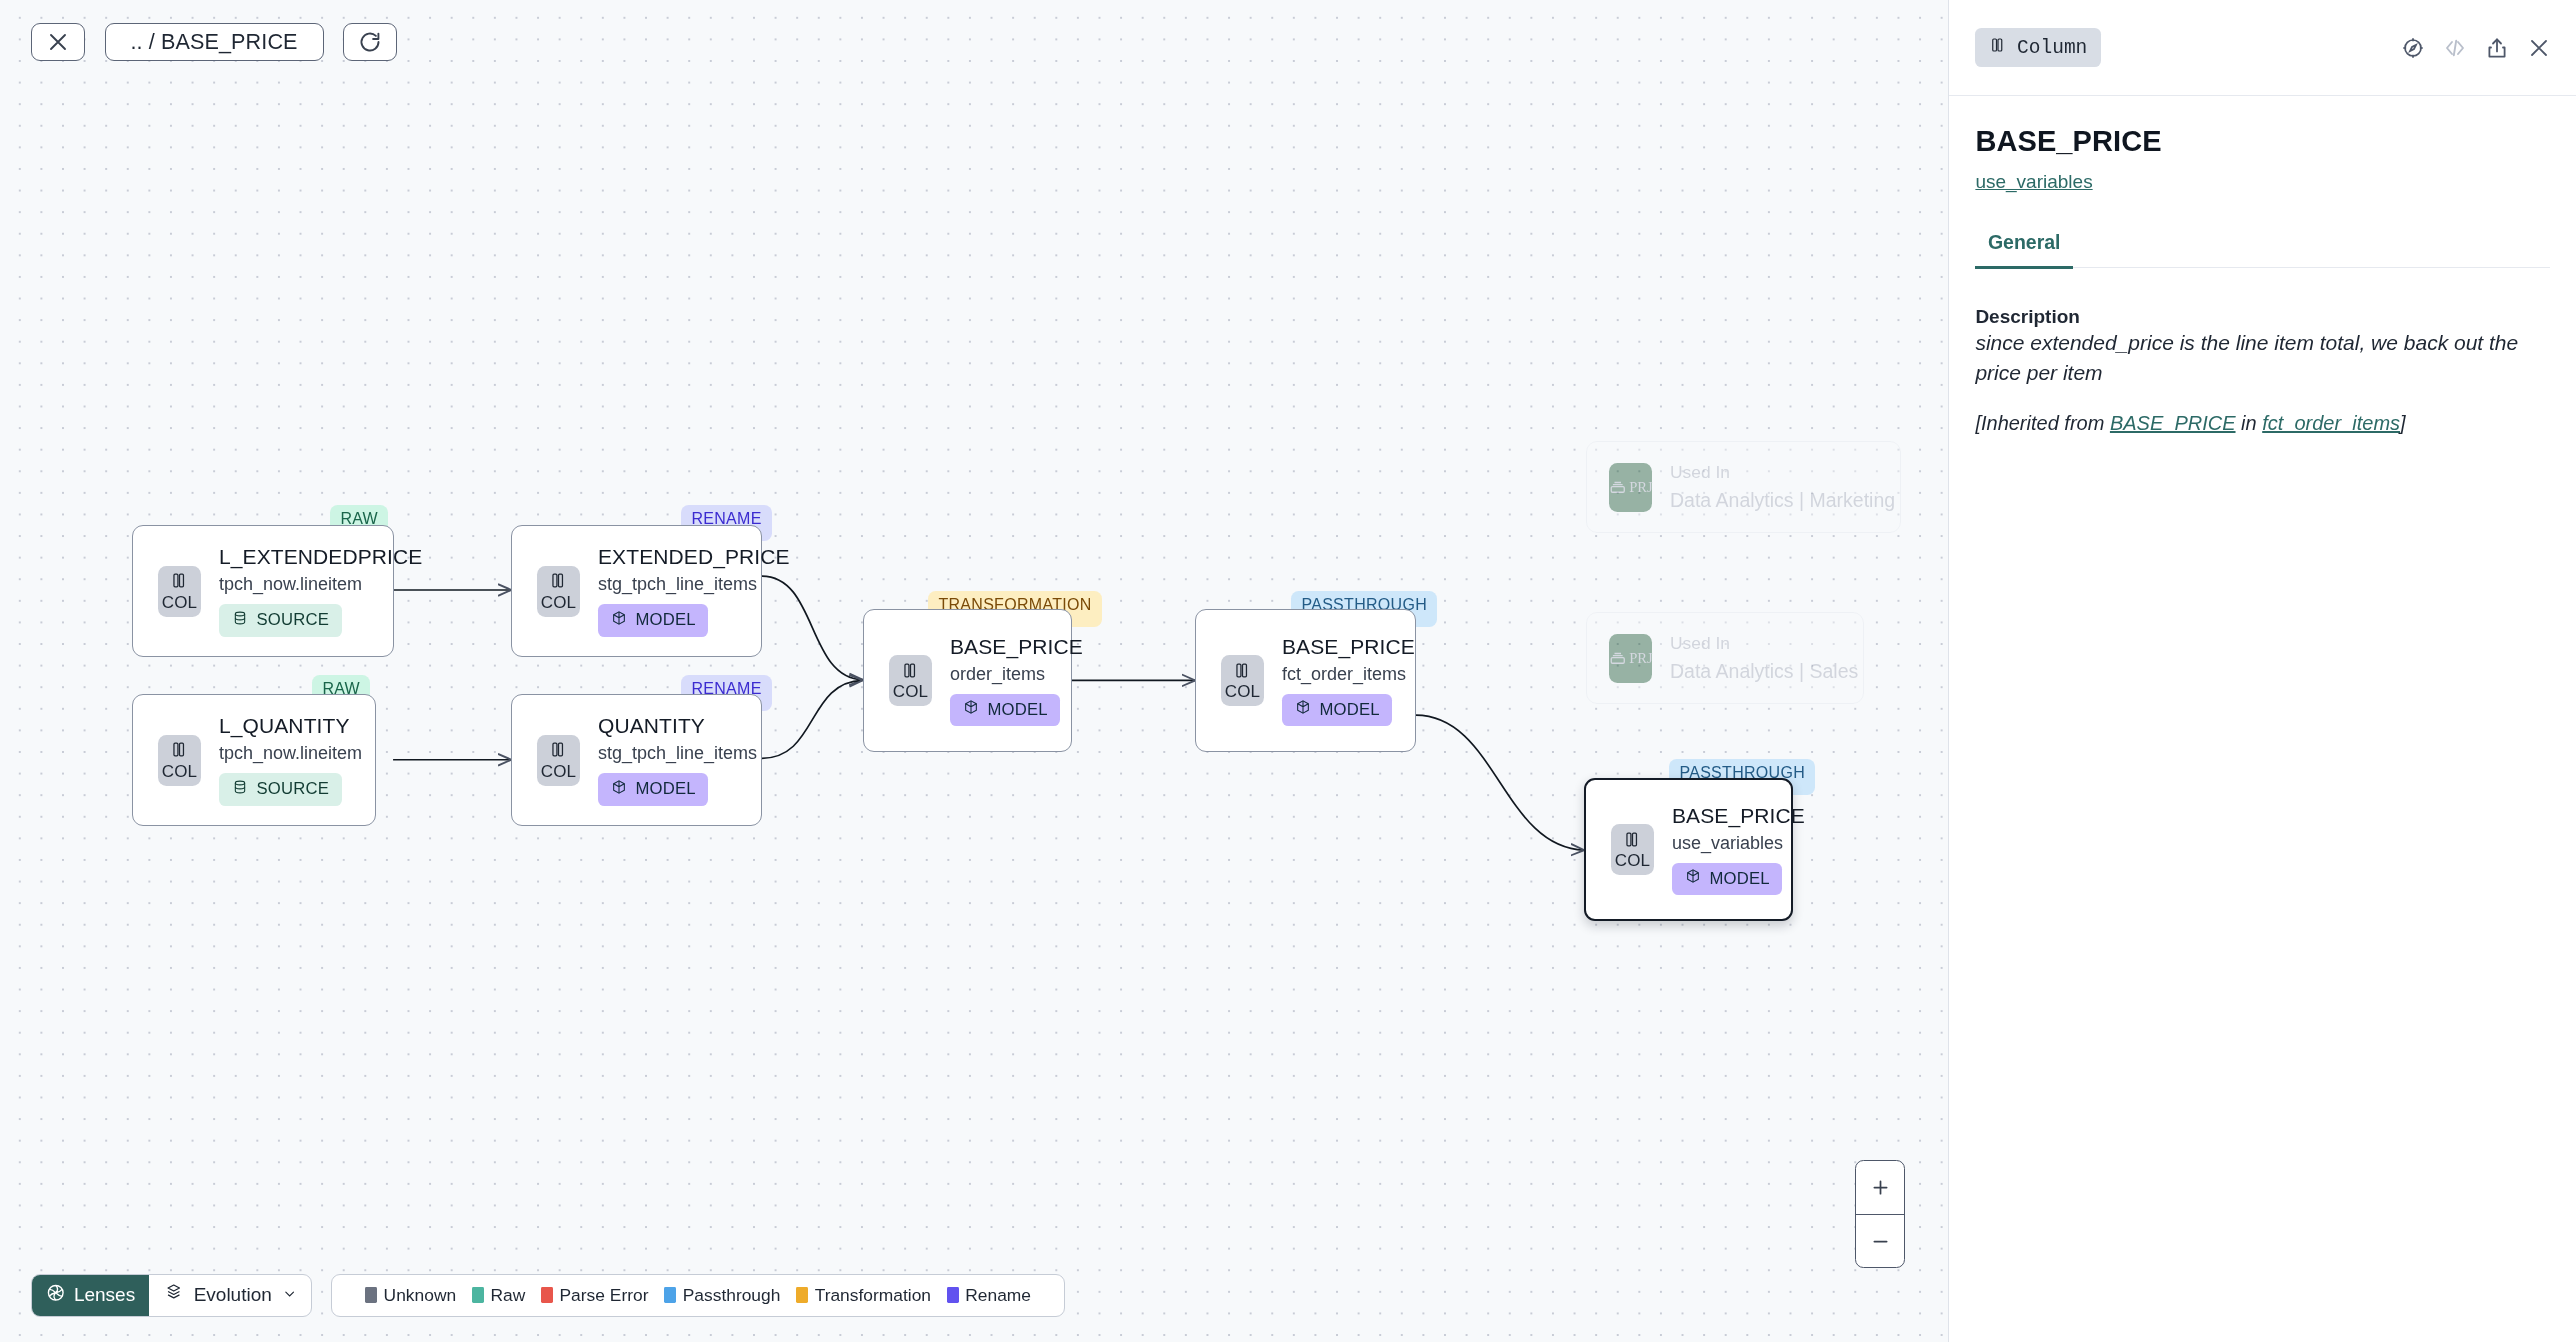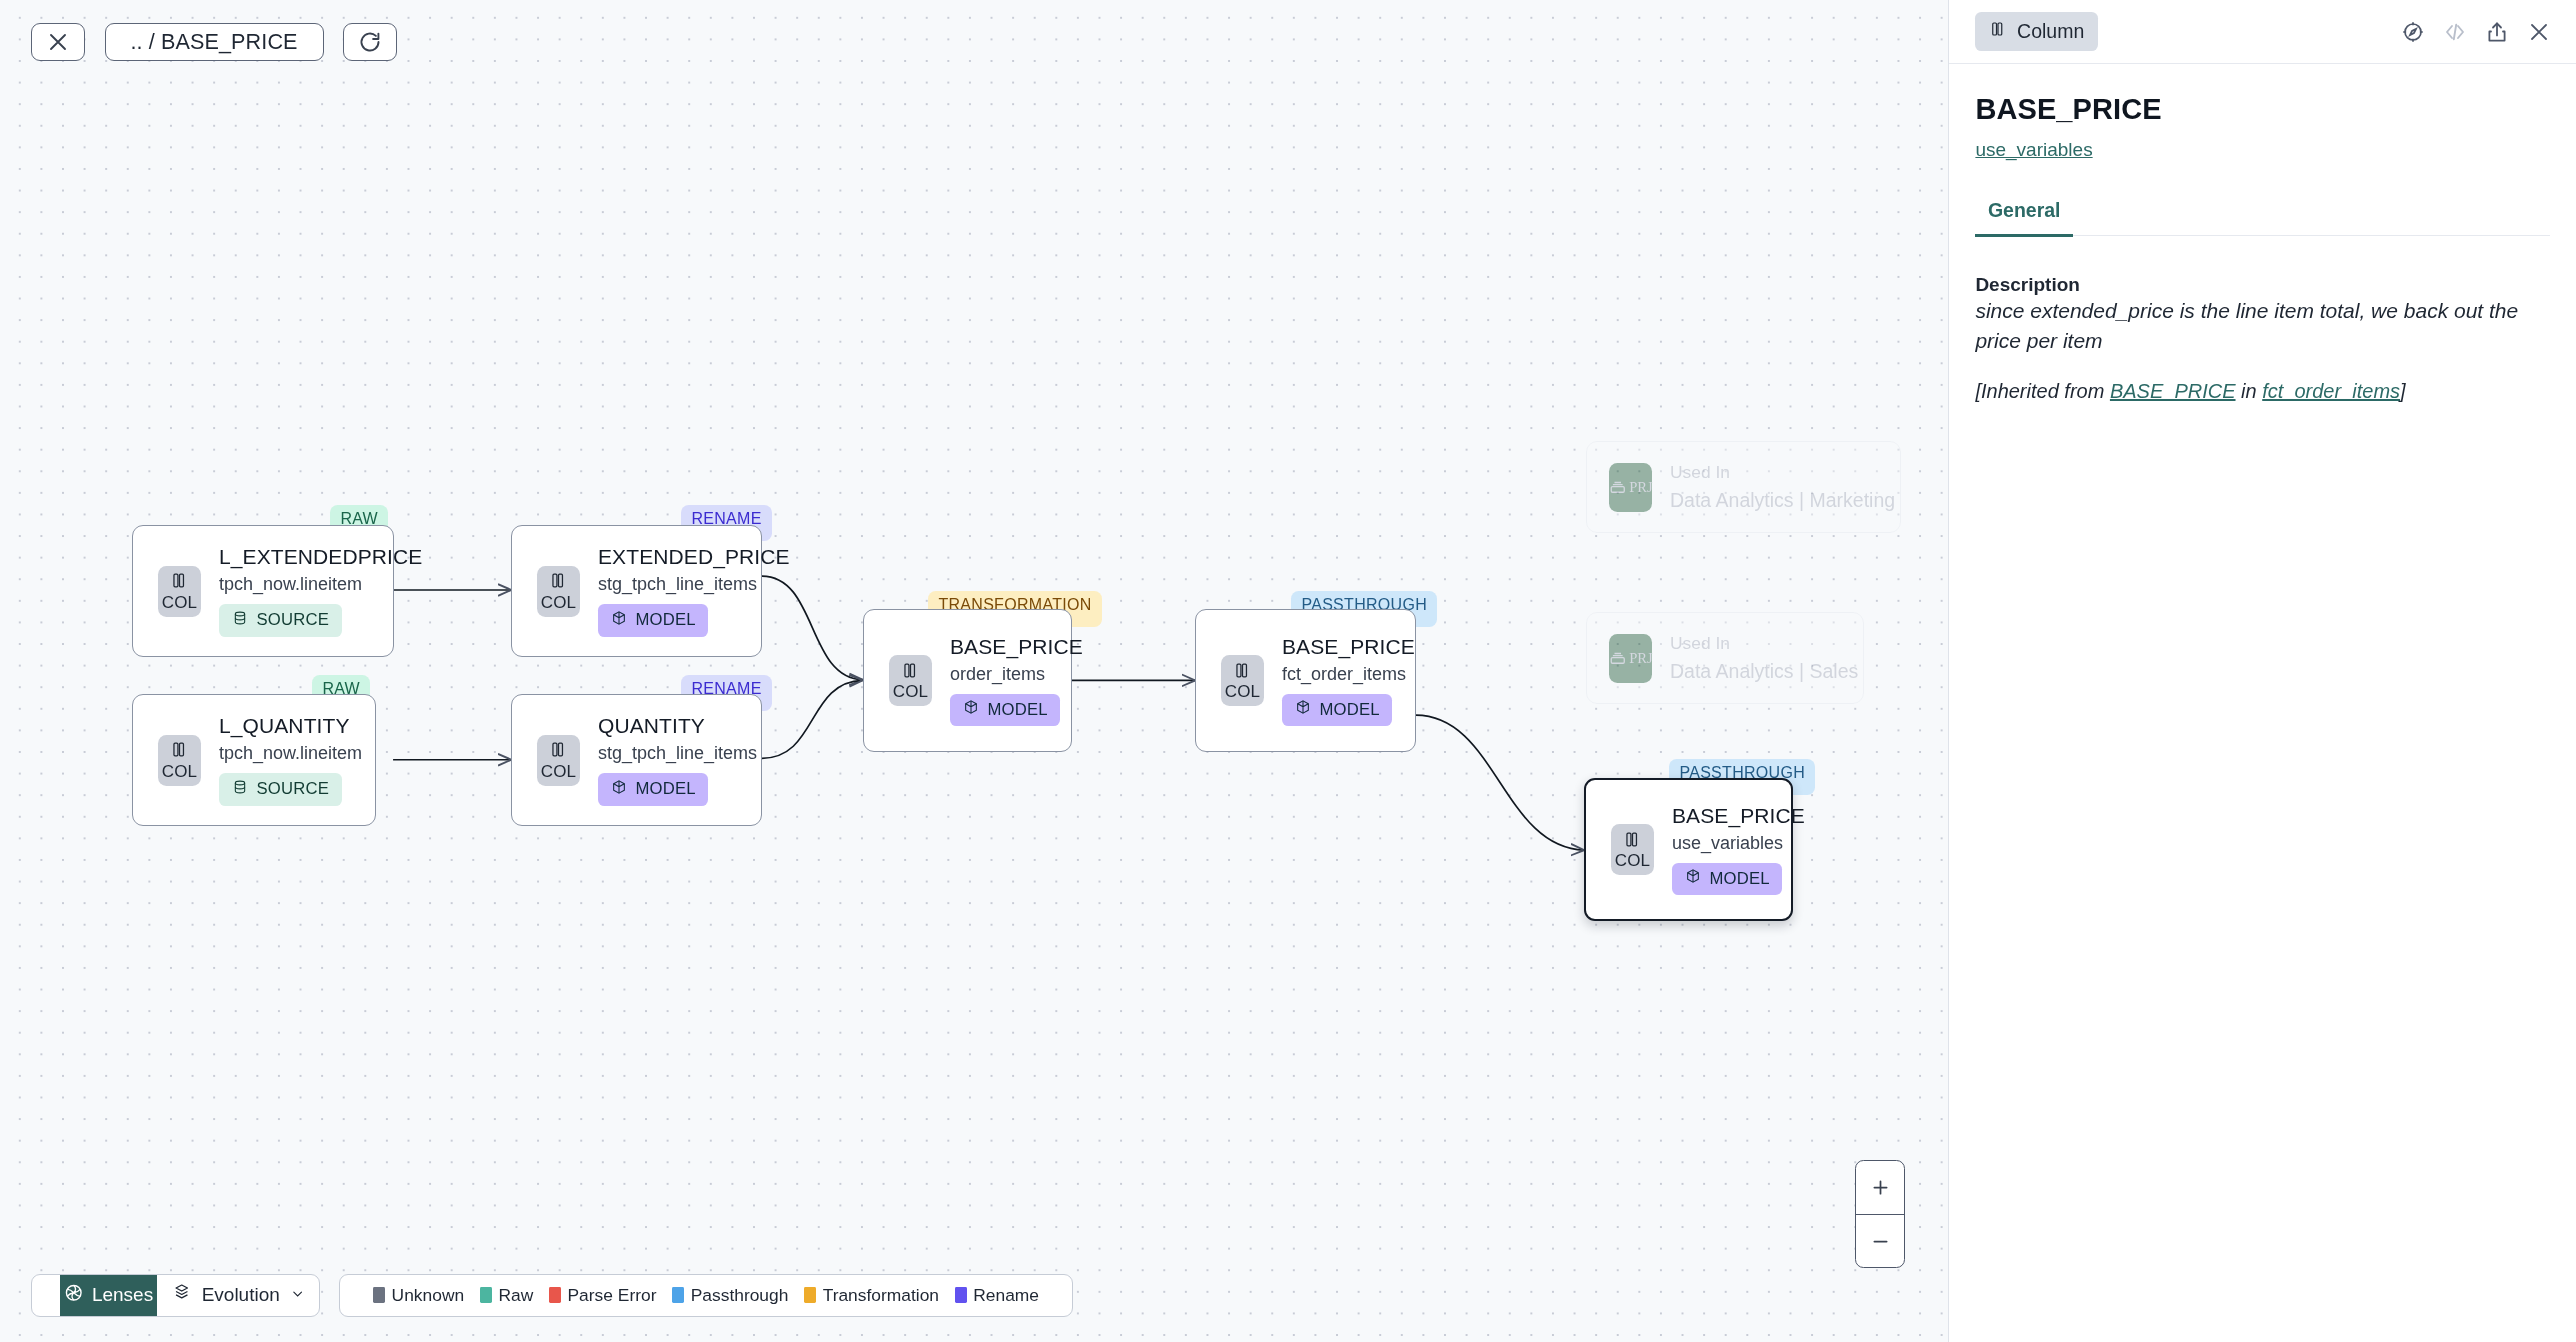--- a/index.html
+++ b/index.html
@@ -148,21 +148,21 @@
     display: flex; align-items: stretch;
     background: #ffffff;
     border: 1.1px solid #c6ccd6;
     border-radius: 9px;
     overflow: hidden;
     height: 43px;
   }
   .lenses-btn {
     background: #2f5f5b; color: #ffffff;
     display: flex; align-items: center; gap: 8.4px;
-    padding: 0 4px; font-size: 19px; cursor: pointer; margin-left: 28px;
+    padding: 0 14px; font-size: 19px; cursor: pointer;
   }
   .evolution-btn {
     display: flex; align-items: center; gap: 9.7px;
     padding: 0 14px 0 15.3px; font-size: 19px; color: #1f2733; cursor: pointer;
   }
   .legend-box {
     display: flex; align-items: center; gap: 16px;
     background: #ffffff; border: 1.1px solid #c6ccd6;
     border-radius: 9px; padding: 0 33px; height: 43px;
   }
@@ -186,25 +186,26 @@
 
   
   #panel {
     flex: 1 1 auto;
     height: 1343px;
     background: #ffffff;
     border-left: 1px solid #dfe3ea;
     display: flex; flex-direction: column;
   }
   #panel-head {
-    height: 64px;
+    height: 96px;
     display: flex; align-items: center;
     padding: 0 25px 0 26.4px;
     border-bottom: 1px solid #e6e9ef;
     gap: 14px;
+    font-family: Liberation Mono, monospace;
   }
   .type-chip {
     display: flex; align-items: center; gap: 9.7px;
     background: #d8dde5;
     border-radius: 6.3px;
     padding: 7.7px 14px;
     font-size: 19.5px; color: #1f2733;
   }
   .head-icons { margin-left: auto; display: flex; align-items: center; gap: 18px; color: #4e5769; }
   .head-icons .ic { cursor: pointer; display: flex; }

